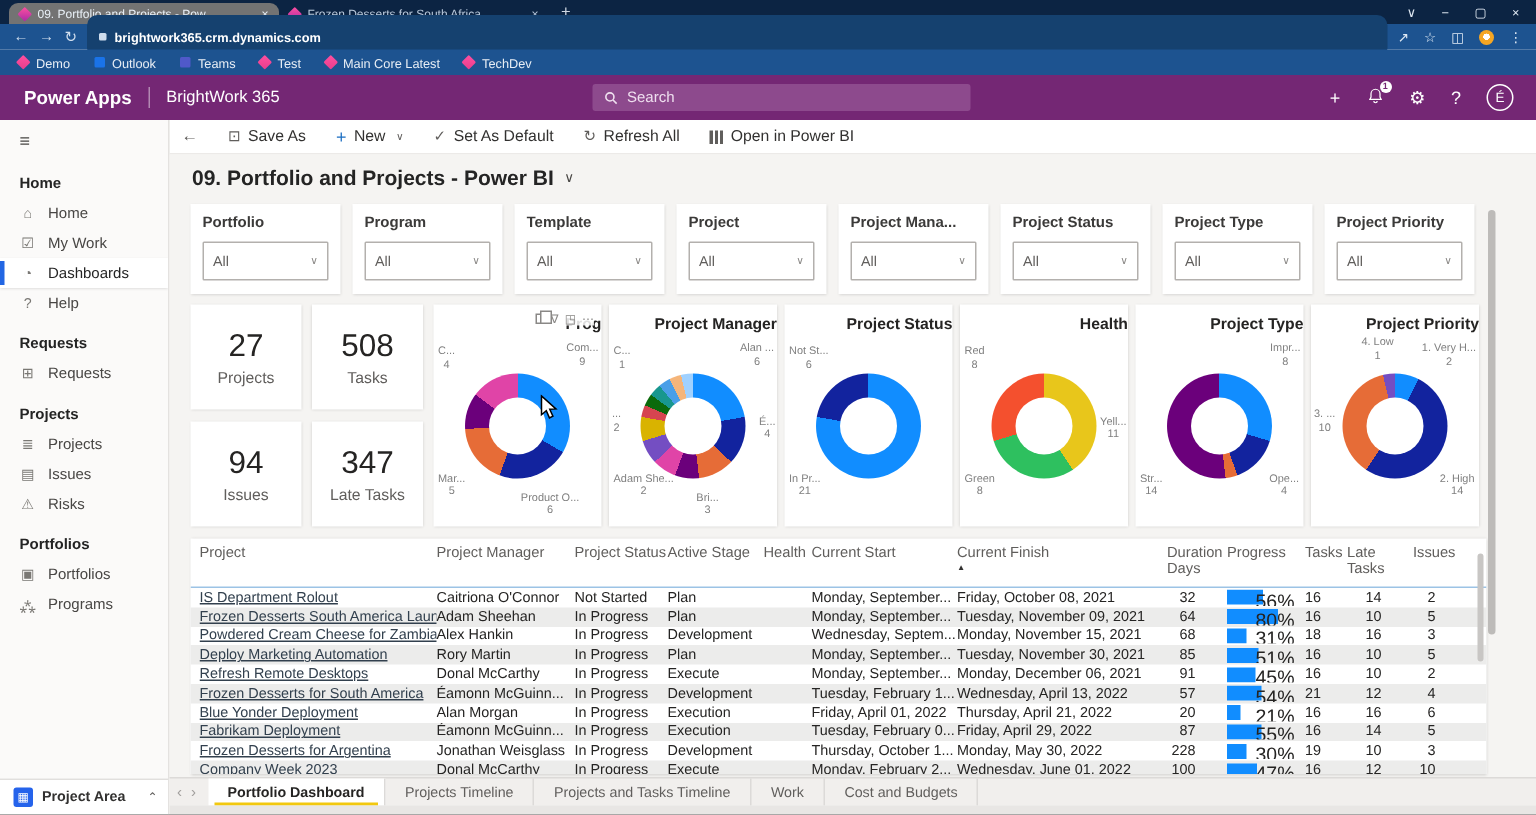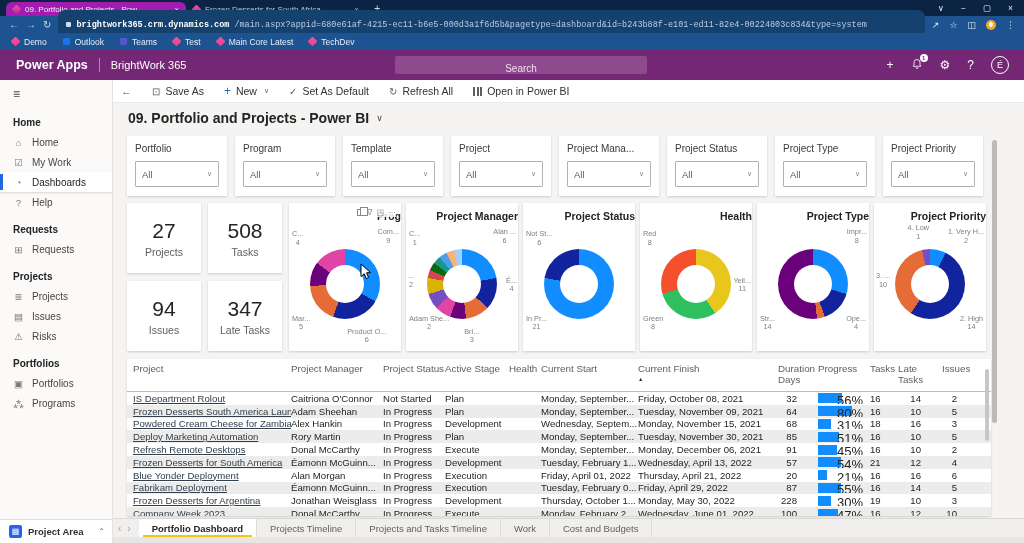--- a/index.html
+++ b/index.html
@@ -3,47 +3,47 @@
 <meta charset="utf-8">
 <style>
   * { margin:0; padding:0; box-sizing:border-box; }
   body { font-family:"Liberation Sans", sans-serif; background:#000; }
   #stage { position:relative; width:1024px; height:543px; overflow:hidden; background:#f5f4f2; }
 
   
   #tabstrip { position:absolute; left:0; top:0; width:1024px; height:16px; background:#0c2443; display:flex; align-items:flex-end; }
   #tabs { display:flex; align-items:flex-end; height:100%; padding-left:6px; }
   .btab { height:14px; width:180px; display:flex; align-items:center; padding:0 7px; font-size:8px; color:#b9c9dc; border-radius:6px 6px 0 0; white-space:nowrap; overflow:hidden; }
-  .btab.active { background:#a21caf; color:#eaf1f8;justify-content:flex-end; }
+  .btab.active { background:#737373; color:#eaf1f8;justify-content:flex-end; }
   .btab .tlabel { overflow:hidden; white-space:nowrap; flex:1; }
   .fav { width:7px; height:7px; background:linear-gradient(135deg,#ff4fa0,#a82ba5); transform:rotate(45deg); margin-right:5px; flex:none; border-radius:1px; }
   .tabclose { margin-left:5px; font-size:8px; flex:none; }
   .newtab { color:#cfd8e3; font-size:11px; margin-left:8px; align-self:center; }
   .winctl { margin-left:auto; display:flex; gap:17px; color:#dfe8f2; font-size:8.5px; padding-right:11px; align-self:center; }
 
   #urlbar { position:absolute; left:0; top:16px; width:1024px; height:17px; background:#1d5390; display:flex; align-items:center; gap:7px; padding:0 9px; color:#dfe9f4; }
   .navic { font-size:10px; color:#cfdded; }
-  .omnibox { flex:1; height:29px; background:#15416f; border-radius:7px; display:flex; align-items:center; padding:0 8px; font-size:8.5px; gap:5px; overflow:hidden; white-space:nowrap;font-family:Liberation Mono, monospace; }
+  .omnibox { flex:1; height:29px; background:#15416f; border-radius:7px; display:flex; align-items:center; padding:0 8px; font-size:8.5px; gap:5px; overflow:hidden; white-space:nowrap; }
   .omnibox .lock { width:5px; height:5px; background:#cfdded; border-radius:1px; flex:none; }
   .omnibox .dom { color:#ffffff; font-weight:bold; }
   .omnibox .path { color:#b9cce2; overflow:hidden; }
   .urlright { display:flex; gap:10px; align-items:center; font-size:9px; }
   .profile-dot { width:10px; height:10px; border-radius:50%; background:radial-gradient(circle at 50% 45%, #fff 0 28%, #f5a623 30% 100%); }
 
   #bookmarks { position:absolute; left:0; top:33px; width:1024px; height:17px; background:#1d5390; display:flex; align-items:center; gap:16px; padding-left:12px; font-size:8.5px; color:#e8eef5; }
   .bm { display:flex; align-items:center; gap:5px; }
   .bm .bfav { width:7px; height:7px; border-radius:1px; }
   .bm .bfav.diam { transform:rotate(45deg); }
 
   
   #appbar { position:absolute; left:0; top:50px; width:1024px; height:30px; background:#742774; display:flex; align-items:center; color:#fff; }
   #appbar .brand { font-size:12.5px; font-weight:bold; margin-left:16px; }
   #appbar .divider { width:1px; height:14px; background:rgba(255,255,255,.45); margin:0 11px; }
   #appbar .appname { font-size:11px; }
-  #appsearch { position:absolute; left:395px; top:6px; width:252px; height:18px; background:#8d4a8d; border-radius:2px; display:flex; align-items:center; gap:6px; padding:0 8px; font-size:10px; color:#efdfef;flex-direction:column; }
+  #appsearch { position:absolute; left:395px; top:6px; width:252px; height:18px; background:#8d4a8d; border-radius:2px; display:flex; align-items:center; gap:6px; padding:0 8px; font-size:10px; color:#efdfef; }
   .hdricons { margin-left:auto; display:flex; align-items:center; gap:17px; padding-right:15px; font-size:12px; }
   .bellwrap { position:relative; }
   .badge { position:absolute; top:-4px; right:-5px; background:#fff; color:#742774; font-size:6px; font-weight:bold; width:8px; height:8px; border-radius:50%; display:flex; align-items:center; justify-content:center; }
   .avatar { width:18px; height:18px; border:1.5px solid #fff; border-radius:50%; display:flex; align-items:center; justify-content:center; font-size:9px; }
 
   
   #cmdbar { position:absolute; left:113px; top:80px; width:911px; height:23px; background:#fff; display:flex; align-items:center; font-size:10.5px; color:#323130; border-bottom:1px solid #eceae8; }
   #cmdbar .back { margin:0 10px 0 8px; color:#605e5c; font-size:11px; }
   .cmd { display:flex; align-items:center; gap:5px; padding:0 10px; height:100%; }
   .cmd .cic { color:#605e5c; font-size:10px; }
@@ -65,21 +65,21 @@
   #pafooter .pacaret { margin-left:auto; margin-right:8px; font-size:8px; color:#605e5c; }
 
   
   #main { position:absolute; left:113px; top:103px; width:911px; height:440px; background:#f5f4f2; overflow:hidden; }
   #titlerow { position:absolute; left:15px; top:7px; display:flex; align-items:center; gap:7px; }
   #titlerow .ptitle { font-size:14px; font-weight:bold; color:#242424; }
   #titlerow .tchev { font-size:9px; color:#484644; }
 
   #filters { position:absolute; left:14px; top:33px; display:flex; gap:8px; }
   .fcard { width:100px; height:60px; background:#fff; box-shadow:0 0.6px 2px rgba(0,0,0,.16); padding:7px 8px; }
-  .flabel { font-size:10px; font-weight:normal; color:#3b3a39; margin-bottom:7px; white-space:nowrap; overflow:hidden; }
+  .flabel { font-size:10px; font-weight:bold; color:#3b3a39; margin-bottom:7px; white-space:nowrap; overflow:hidden; }
   .fselect { height:21px; border:1px solid #b3b0ad; border-radius:1px; display:flex; align-items:center; justify-content:space-between; padding:12px 6px; font-size:9.5px; color:#605e5c; }
   .fselect .schev { font-size:7px; color:#8a8886; }
 
   #kpis { position:absolute; left:14px; top:100px; display:grid; grid-template-columns:74px 74px; grid-auto-rows:70px; gap:8px 7px; }
   .kpicard { background:#fff; box-shadow:0 0.6px 2px rgba(0,0,0,.16); display:flex; flex-direction:column; align-items:center; justify-content:center; gap:3px; }
   .kpival { font-size:21px; color:#252423; }
   .kpilabel { font-size:10.5px; color:#605e5c; }
 
   #charts { position:absolute; left:176px; top:100px; display:flex; gap:5px; }
   .chartcard { width:112px; height:148px; background:#fff; box-shadow:0 0.6px 2px rgba(0,0,0,.16); position:relative; }
@@ -158,21 +158,20 @@
     </div>
   </div>
 
   <div id="urlbar">
     <span class="navic">←</span>
     <span class="navic">→</span>
     <span class="navic">↻</span>
     <div class="omnibox">
       <span class="lock"></span>
       <span class="dom">brightwork365.crm.dynamics.com</span>
-        <span class="path">/main.aspx?appid=680e61af-4215-ec11-b6e5-000d3a1f6d5b&amp;pagetype=dashboard&amp;id=b243b88f-e101-ed11-82e4-00224803c834&amp;type=system</span>
     </div>
     <div class="urlright">
       <span>↗</span>
       <span>☆</span>
       <span>◫</span>
       <span class="profile-dot"></span>
       <span>⋮</span>
     </div>
   </div>
 

